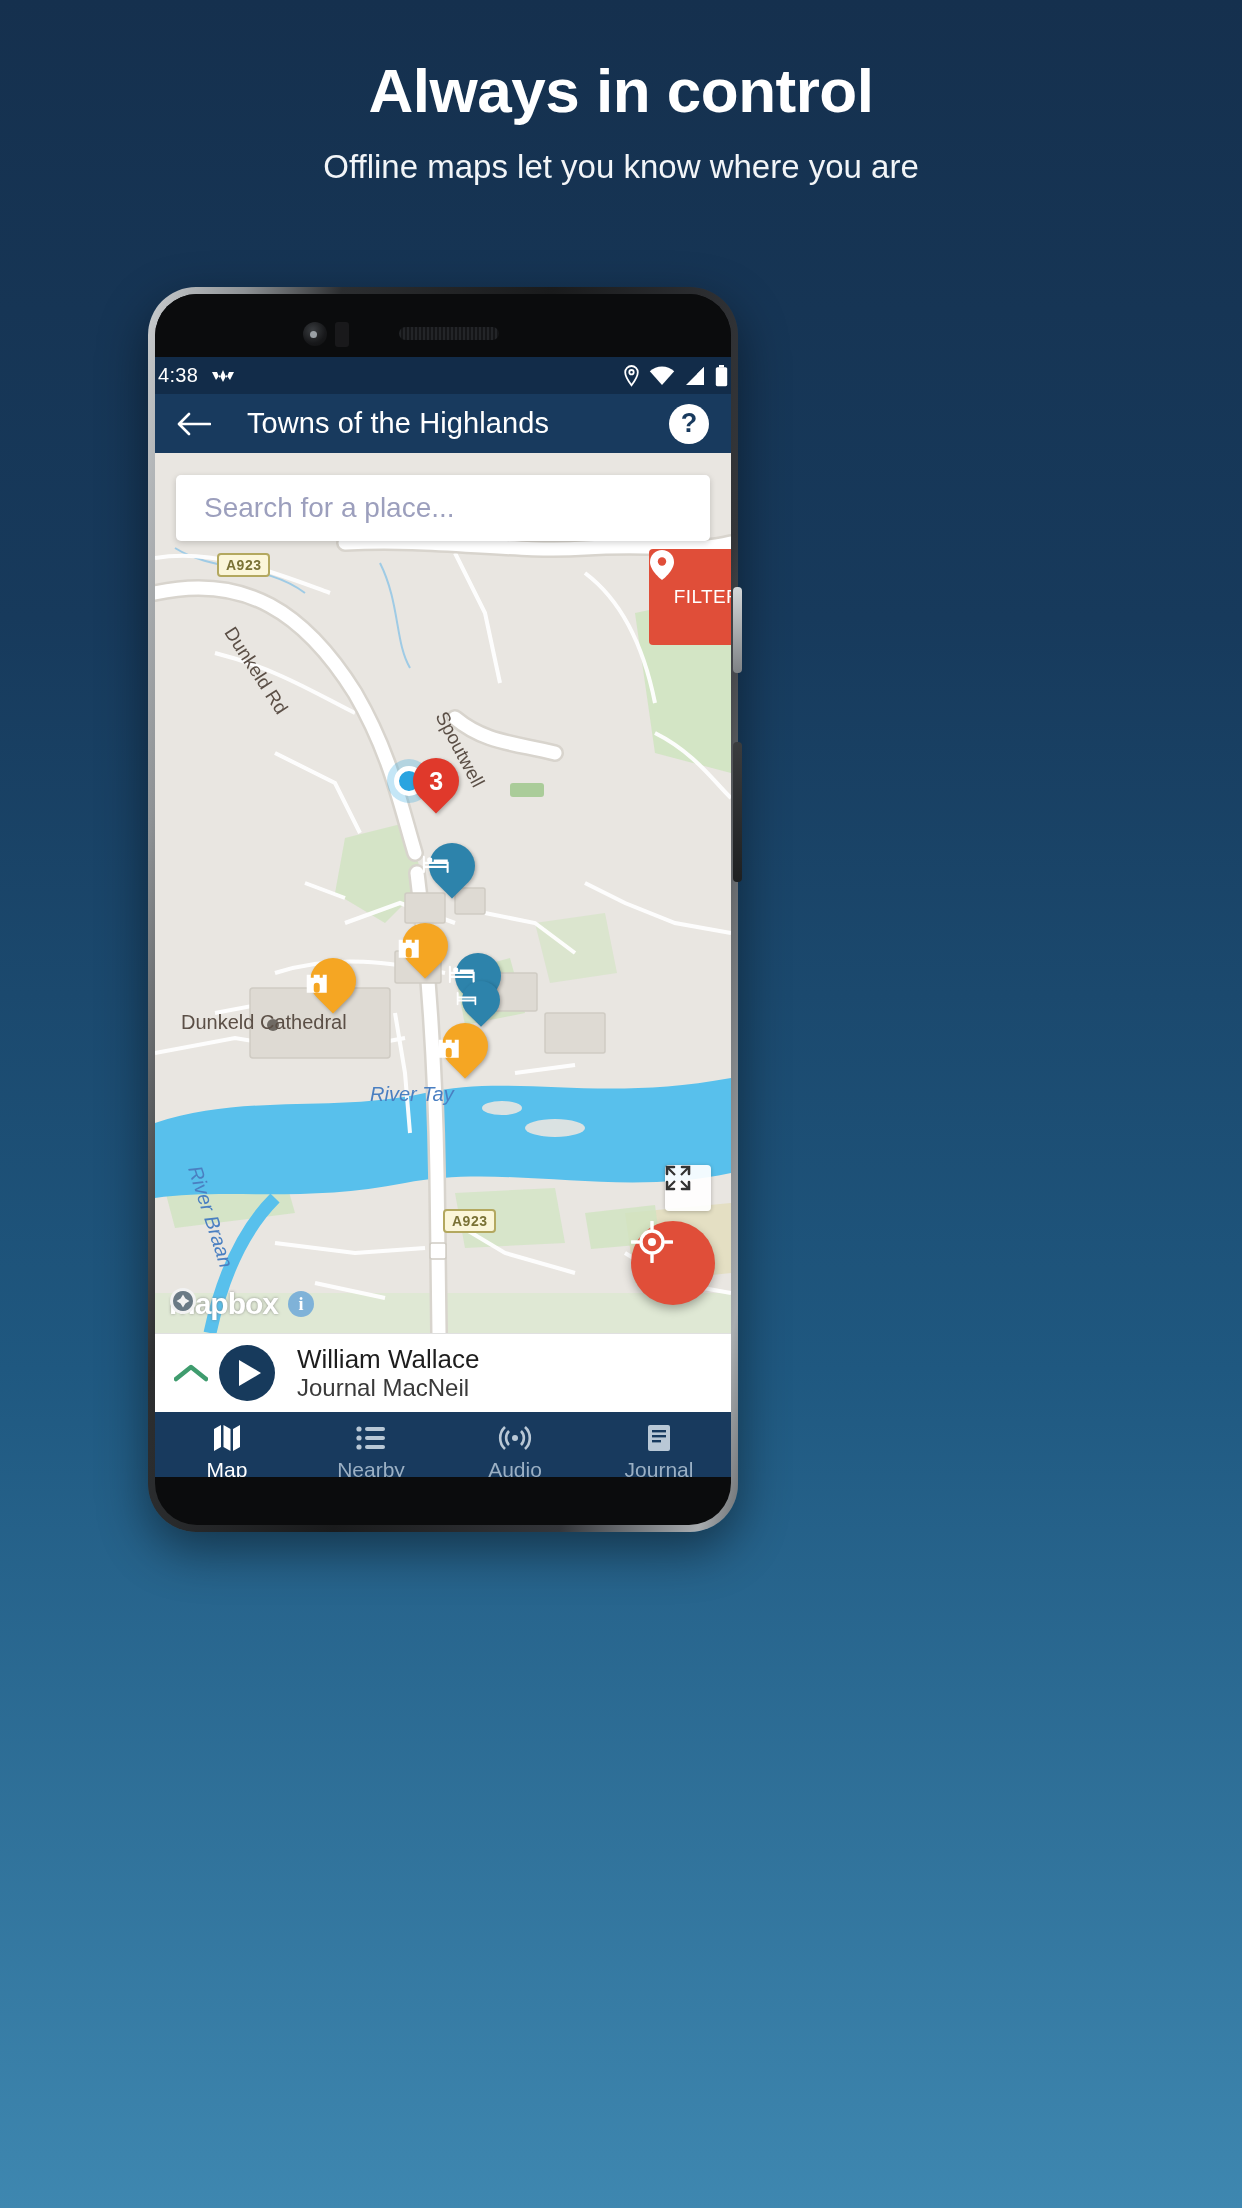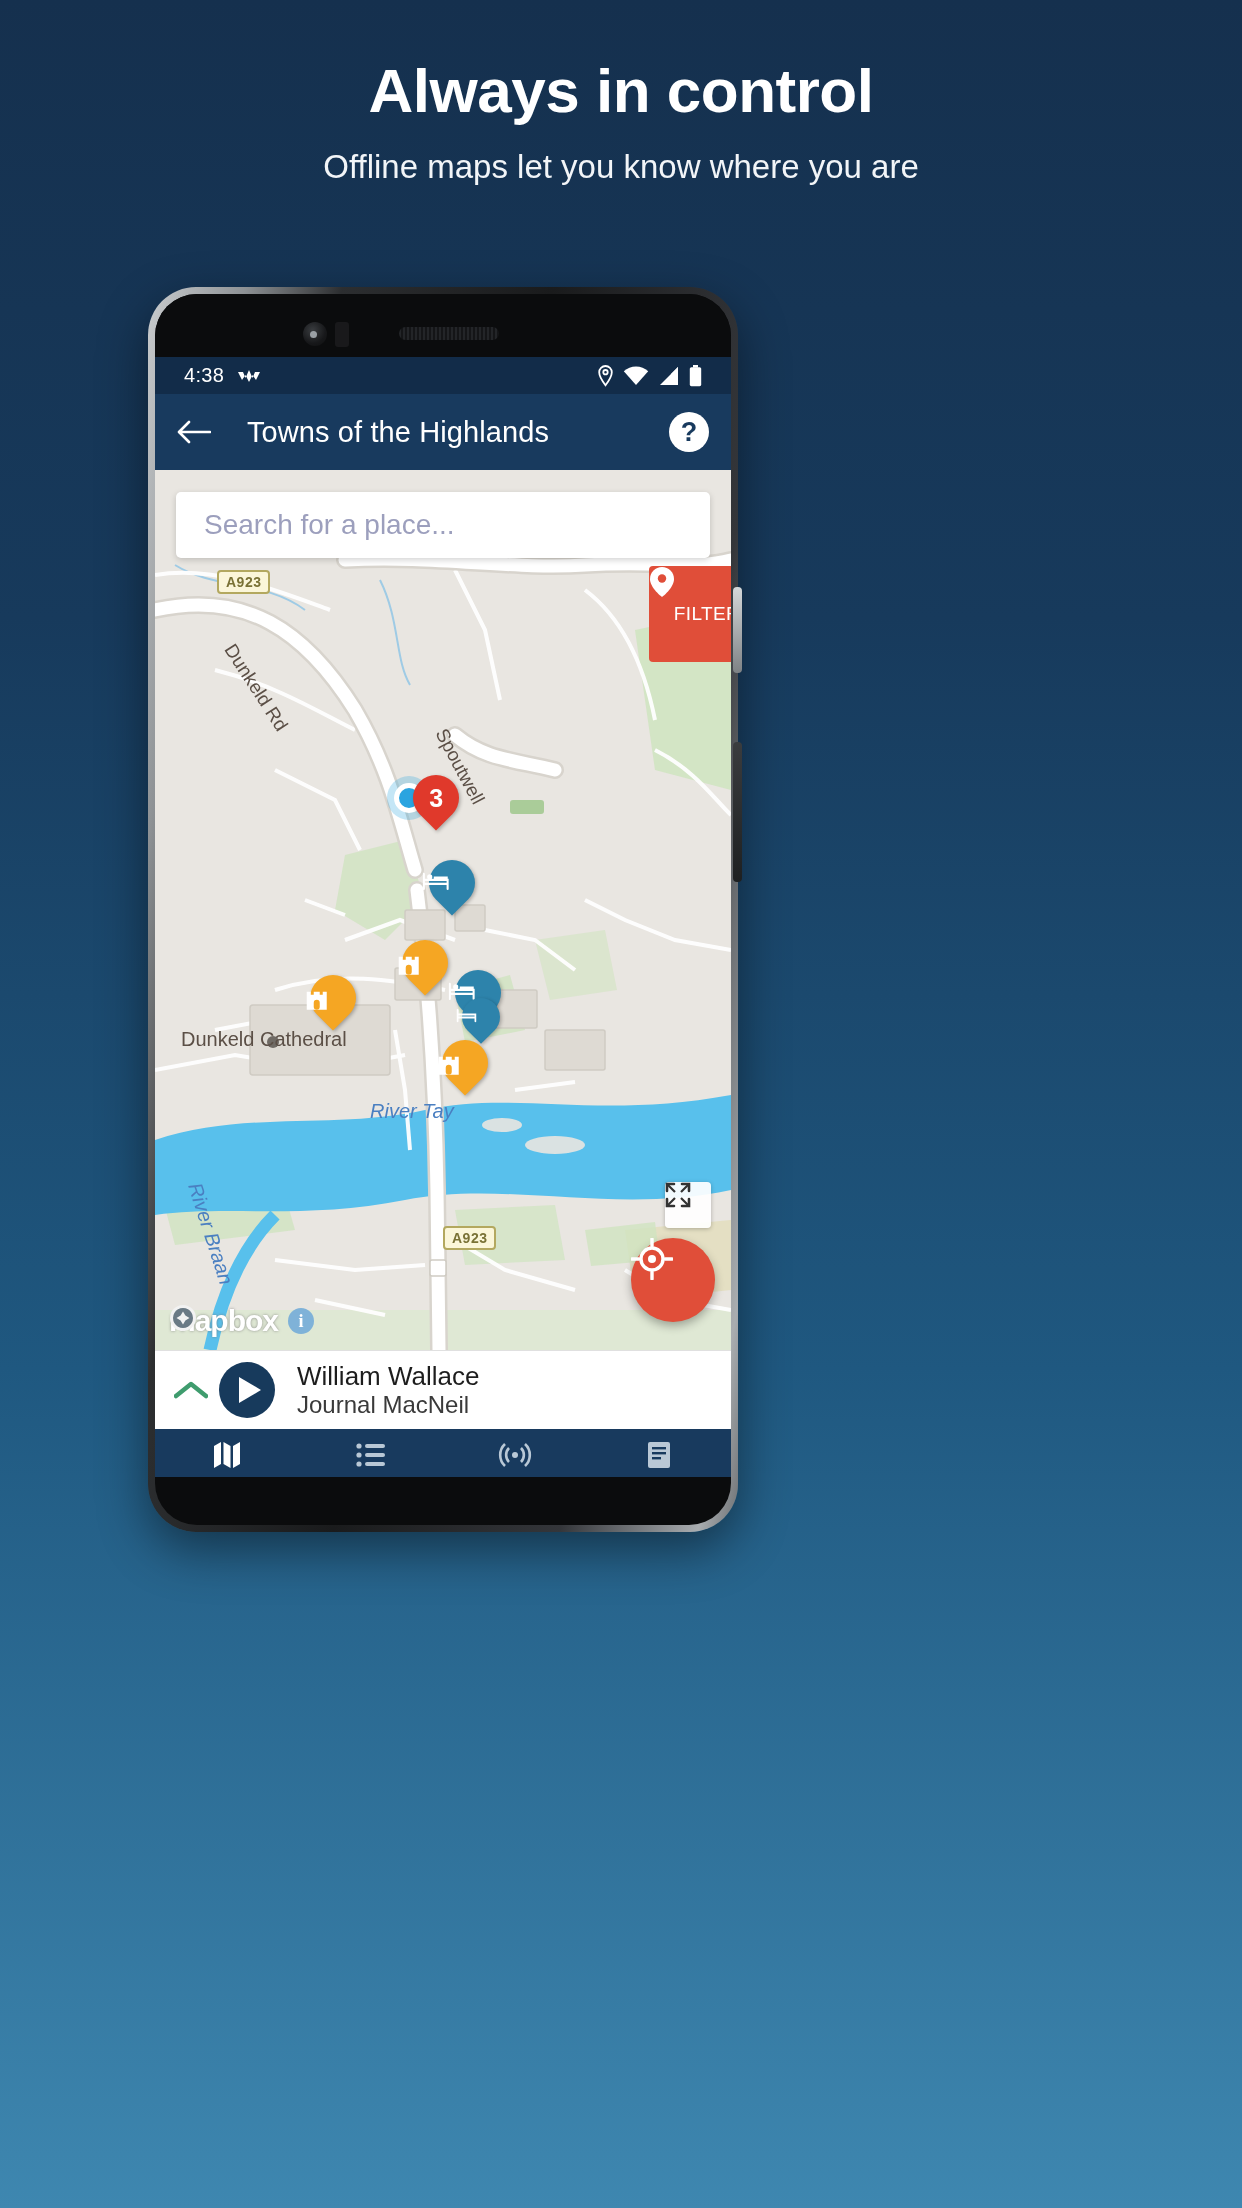--- a/index.html
+++ b/index.html
@@ -50,29 +50,29 @@
   .cam-b { position: absolute; left: 180px; top: 28px; width: 14px; height: 25px; border-radius: 3px; background:#19191b; }
   .speaker { position: absolute; left: 244px; top: 33px; width: 100px; height: 13px; border-radius: 7px;
              background: repeating-linear-gradient(90deg,#232528 0 2px,#141517 2px 4px); }
 
   
   .screen { position: relative; width: 576px; height: 1120px; background:#e8e5e0; overflow: hidden; }
 
   
   .statusbar {
     height: 37px; background: #122c49; display: flex; align-items: center;
-    padding: 0 29px; color: #fff; font-size: 20px;
+    padding: 0 3px; color: #fff; font-size: 20px;
   }
   .sb-time { letter-spacing: .3px; }
   .sb-w { margin-left: 14px; width: 22px; height: 14px; }
   .sb-right { margin-left: auto; display: flex; align-items: center; gap: 9px; }
 
   
   .appbar {
-    height: 76px; background: #183a5e; display: flex; align-items: center;
+    height: 59px; background: #183a5e; display: flex; align-items: center;
     padding: 0 22px; color: #fff;
   }
   .appbar-title { font-size: 29px; margin-left: 36px; font-weight: 400; letter-spacing: .1px; }
   .help-btn {
     margin-left: auto; width: 40px; height: 40px; border-radius: 50%;
     background: #fff; color: #183a5e; font-weight: bold; font-size: 27px;
     display: flex; align-items: center; justify-content: center;
   }
 
   

